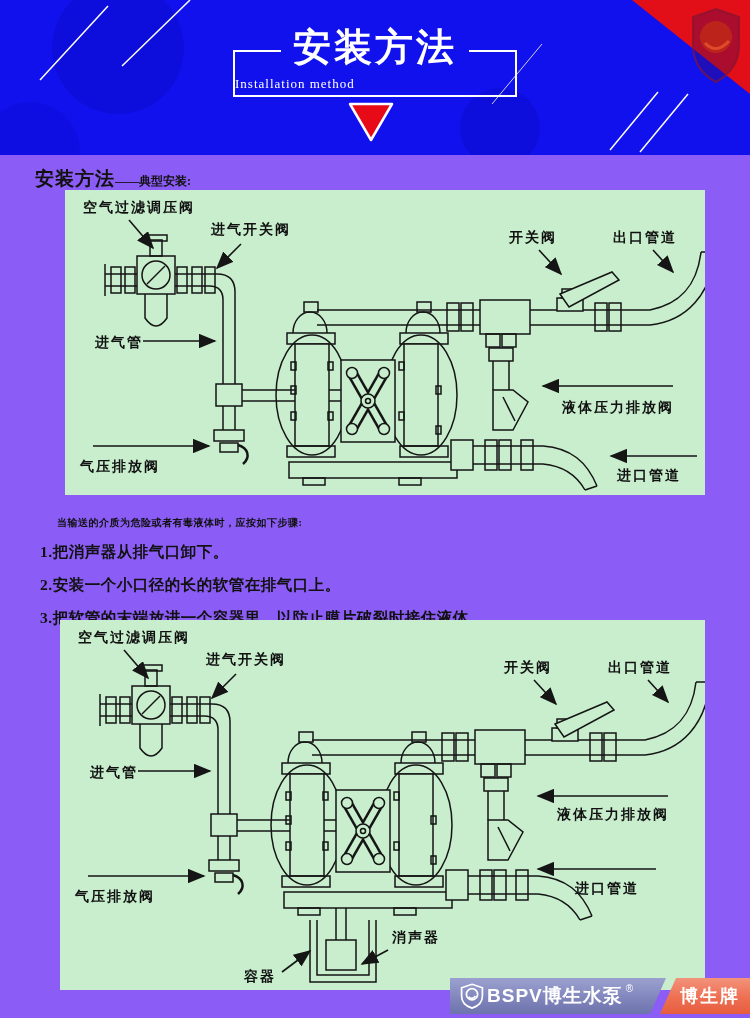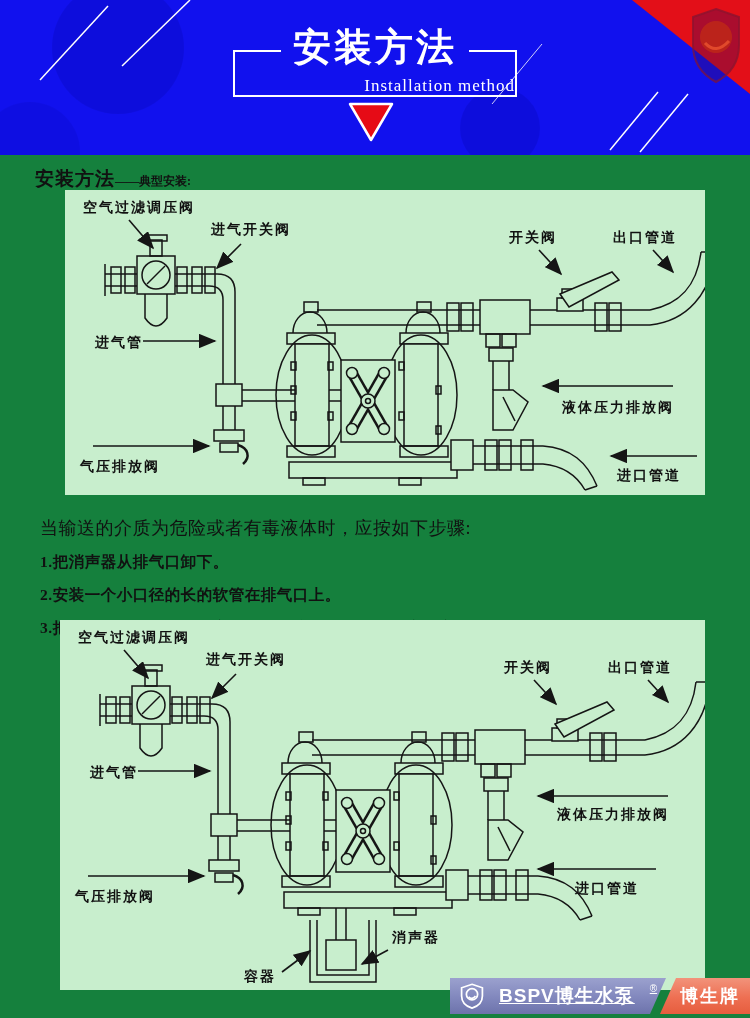--- a/index.html
+++ b/index.html
@@ -6,65 +6,65 @@
     --header-blue:#1111ee;
     --accent-red:#e60b16;
     --diagram-bg:#c8eecd;
     --line-color:#151515;
     --badge-left:#8187bd;
     --badge-right:#ee6f52;
   }
   *{margin:0;padding:0;box-sizing:border-box;}
   html,body{width:750px;height:1018px;overflow:hidden;background:#fff;
     font-family:"Liberation Sans",sans-serif;}
-  .page{position:relative;width:750px;height:1018px;background:#15803d;}
+  .page{position:relative;width:750px;height:1018px;background:#8b5cf6;}
 
   
   .header{position:absolute;left:0;top:0;width:750px;height:155px;
     background:var(--header-blue);overflow:hidden;}
   .header-decor{position:absolute;left:0;top:0;width:750px;height:155px;}
   .title-box{position:absolute;left:233px;top:50px;width:284px;height:47px;
     border:2px solid #fff;}
   .page-title{position:absolute;left:50%;top:-26px;transform:translateX(-50%);
     background:var(--header-blue);padding:0 12px;color:#fff;font-size:38px;
     font-weight:bold;letter-spacing:3px;line-height:1.15;white-space:nowrap;}
-  .page-subtitle{position:absolute;left:0;top:24px;width:100%;text-align:right;
-    color:#fff;font-family:"Liberation Serif",serif;font-size:17px;letter-spacing:1px;}
+  .page-subtitle{position:absolute;left:0;top:24px;width:100%;text-align:left;
+    color:#fff;font-family:"Liberation Serif",serif;font-size:13px;letter-spacing:1px;}
   .down-arrow{position:absolute;left:347px;top:101px;}
   .corner-ribbon{position:absolute;top:0;right:0;width:0;height:0;
     border-left:118px solid transparent;border-top:94px solid #e30f18;}
   .corner-shield{position:absolute;top:5px;right:3px;opacity:.85;}
 
   
   .sec-head{position:absolute;color:#111;white-space:nowrap;
     font-family:"Liberation Serif",serif;}
   .sec-head .head-main{font-size:19px;font-weight:bold;letter-spacing:1px;}
   .sec-head .head-sub{font-size:12px;font-weight:bold;}
   .sec-head1{left:35px;top:164px;}
   .diagram-box{position:absolute;background:var(--diagram-bg);}
   .box1{left:65px;top:190px;width:640px;height:305px;}
   .box2{left:60px;top:620px;width:645px;height:370px;}
   .diagram-box svg{display:block;width:100%;height:100%;}
 
   .special-block{position:absolute;left:40px;top:514px;width:670px;color:#111;
     font-family:"Liberation Serif",serif;}
   .special-block .sec-head2{position:static;display:block;margin:0 0 3px 8px;}
-  .special-intro{font-size:18px;font-weight:normal;letter-spacing:.5px;margin:2px 0;}
+  .special-intro{font-size:10px;font-weight:bold;letter-spacing:.5px;margin:2px 17px;}
   .install-step{font-size:15.5px;font-weight:bold;letter-spacing:.5px;margin:12px 0;}
 
   
   svg text{font-family:"Liberation Serif",serif;font-size:14px;font-weight:bold;
     fill:#111;letter-spacing:2px;}
 
   
   .brand-badge{position:absolute;right:0;top:978px;width:300px;height:36px;}
   .badge-left{position:absolute;left:0;top:0;width:216px;height:36px;
     background:linear-gradient(180deg,#9ba1ce 0%,var(--badge-left) 55%,#6d73ab 100%);
     clip-path:polygon(0 0,100% 0,calc(100% - 16px) 100%,0 100%);
-    display:flex;align-items:center;padding-left:9px;gap:14px;color:#fff;text-decoration:underline;}
+    display:flex;align-items:center;padding-left:9px;gap:2px;color:#fff;}
   .badge-brand{font-size:19px;font-weight:bold;letter-spacing:1px;white-space:nowrap;}
   .badge-reg{font-size:10px;vertical-align:top;position:relative;top:-8px;left:1px;}
   .badge-right{position:absolute;left:210px;top:0;width:90px;height:36px;
     background:linear-gradient(180deg,#f2937b 0%,var(--badge-right) 55%,#e65d3e 100%);
     clip-path:polygon(16px 0,100% 0,100% 100%,0 100%);
     display:flex;align-items:center;justify-content:center;padding-left:10px;
     color:#fff;font-size:18px;font-weight:bold;letter-spacing:2px;white-space:nowrap;}
 </style>
 </head>
 <body>

